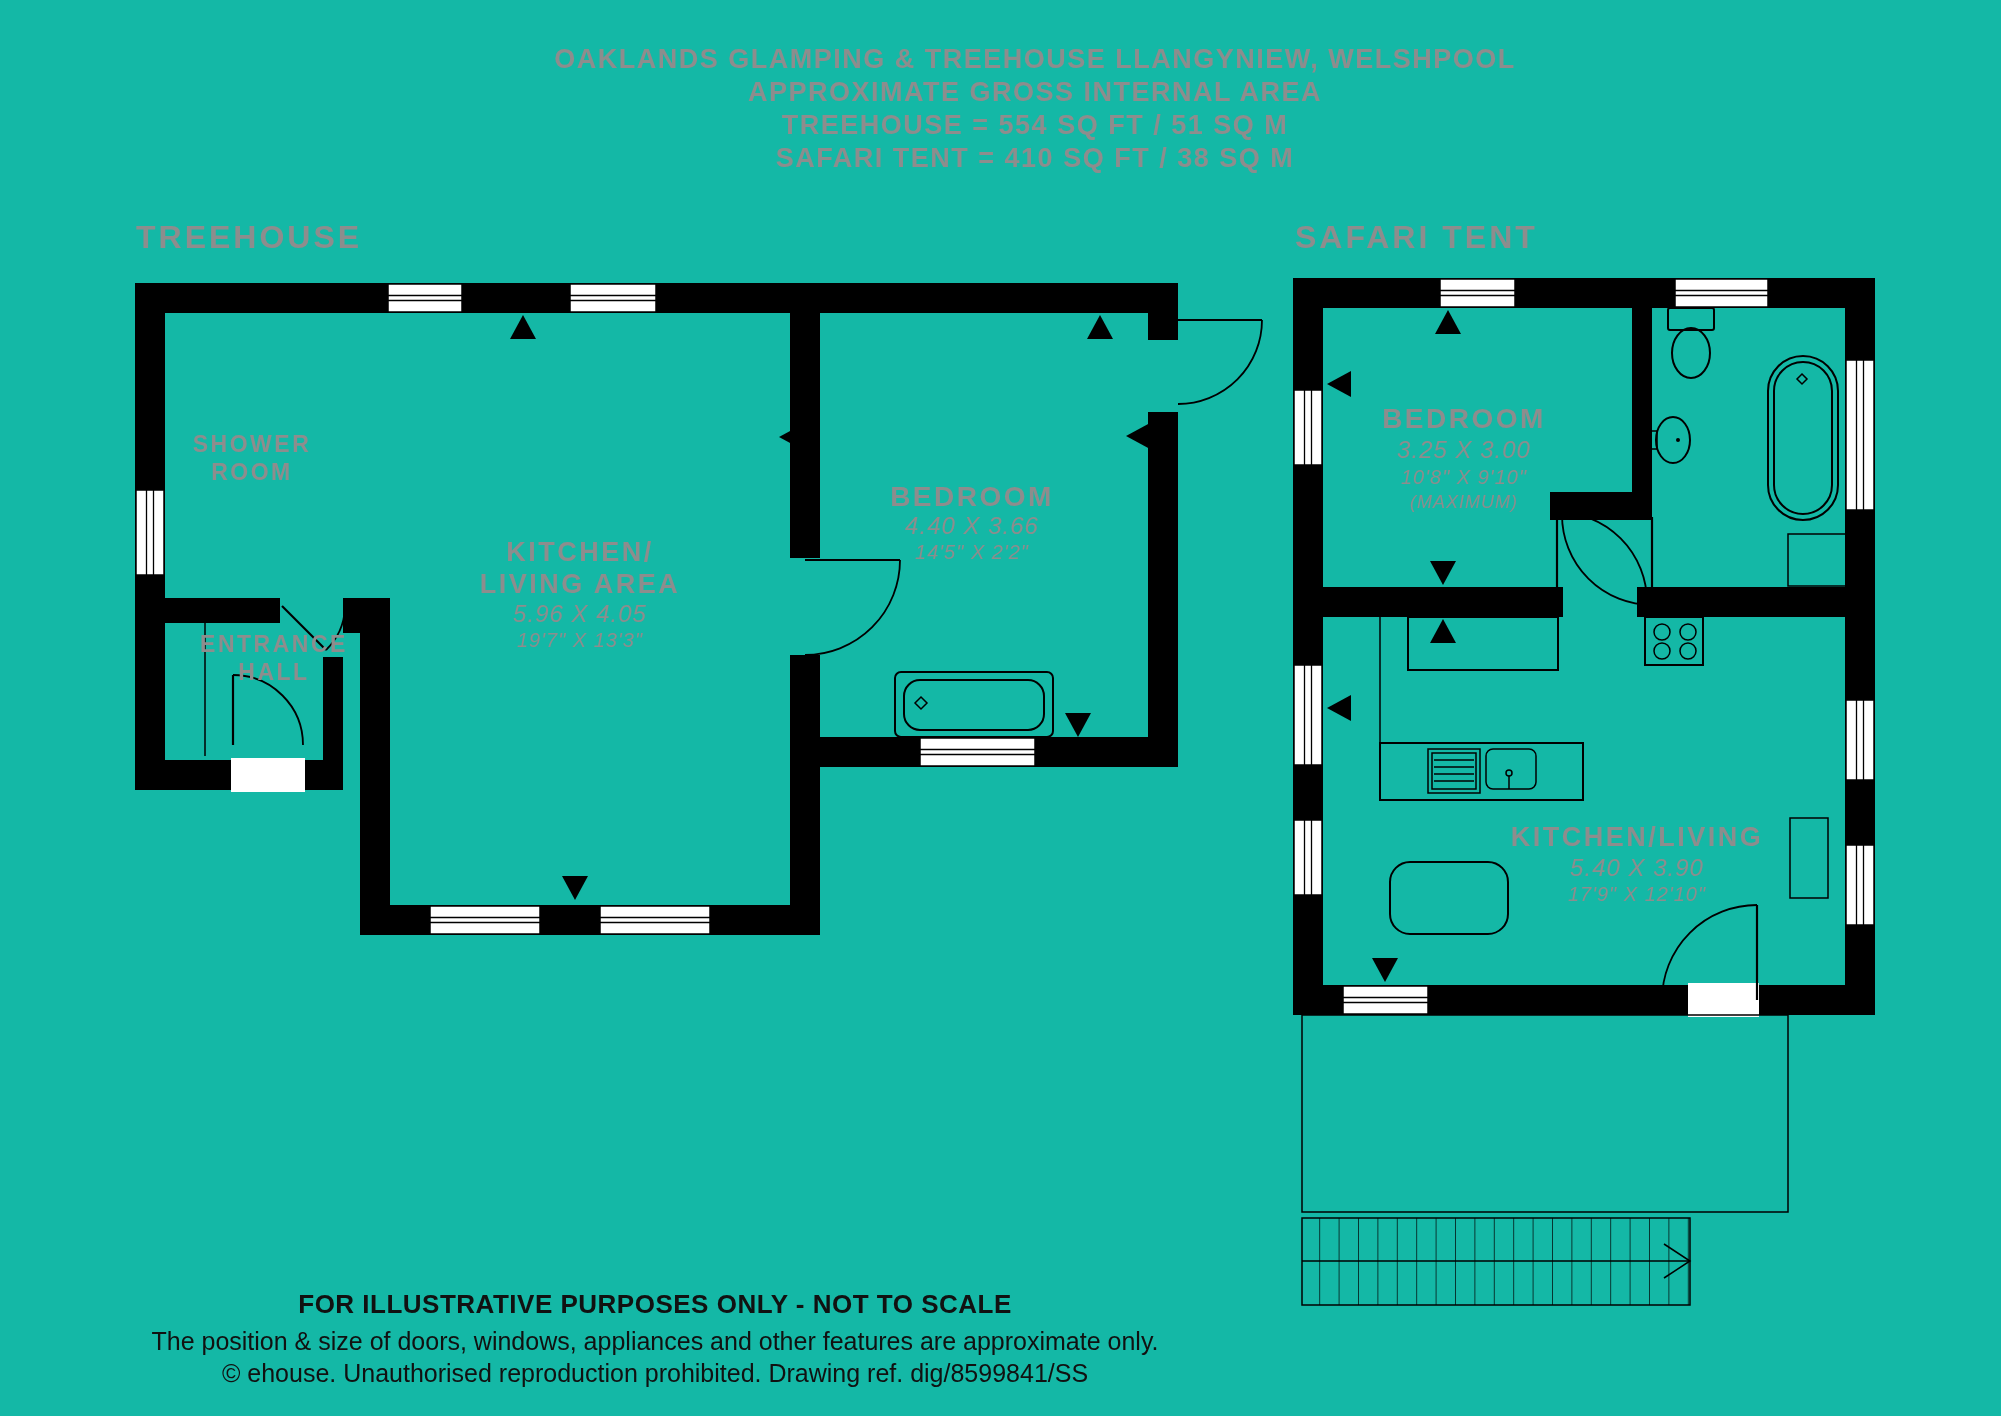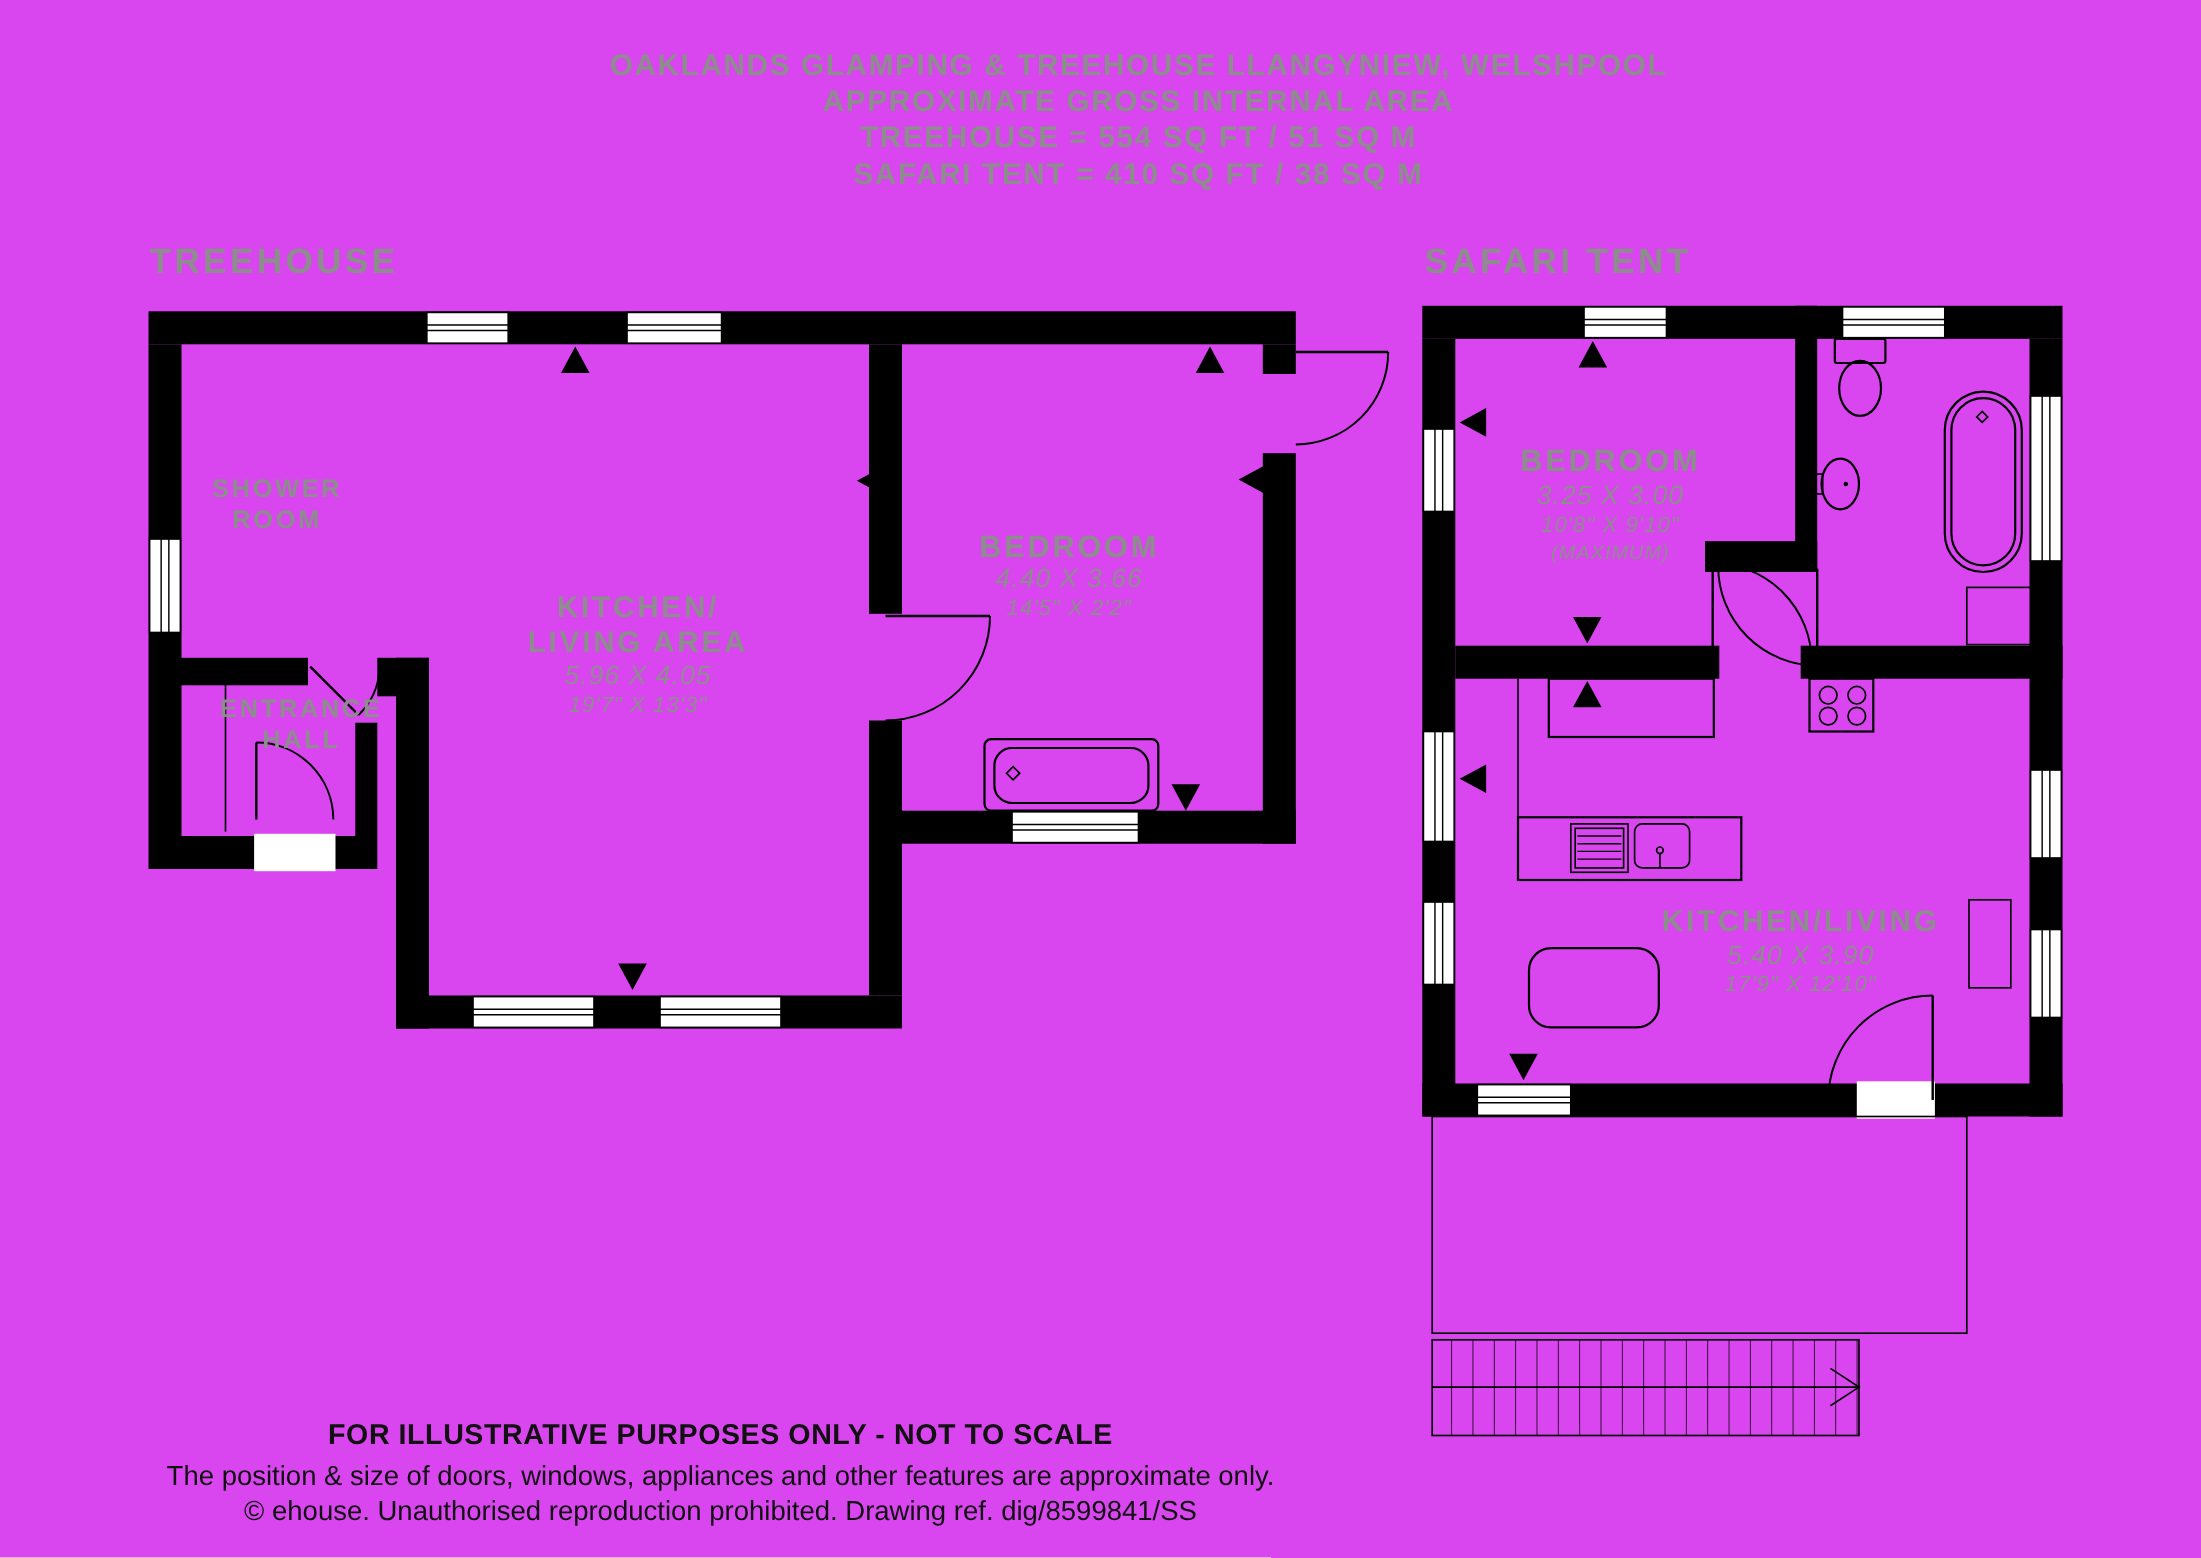--- a/index.html
+++ b/index.html
@@ -1,16 +1,16 @@
 <!DOCTYPE html>
 <html><head>
 <meta charset="utf-8">
 <style>
   html,body{margin:0;padding:0;background:#ffffff;}
-  .page{width:2001px;height:1416px;position:relative;background:#d946ef;}
+  .page{width:2001px;height:1416px;position:relative;background:#14b8a6;}
   svg{display:block;}
   text{font-family:"Liberation Sans",sans-serif;}
   .ttl{fill:#8d8d8d;font-weight:700;letter-spacing:1.5px;text-anchor:middle;}
   .sec{fill:#8d8d8d;font-weight:700;letter-spacing:3px;}
   .lbl{fill:#8d8d8d;font-weight:700;letter-spacing:2.5px;text-anchor:middle;}
   .dim{fill:#8d8d8d;font-style:italic;letter-spacing:1px;text-anchor:middle;}
   .ft1{fill:#111;font-weight:700;text-anchor:middle;letter-spacing:0.5px;}
   .ft{fill:#111;text-anchor:middle;}
   .wall{fill:#000;}
   .gap{fill:#fff;}

